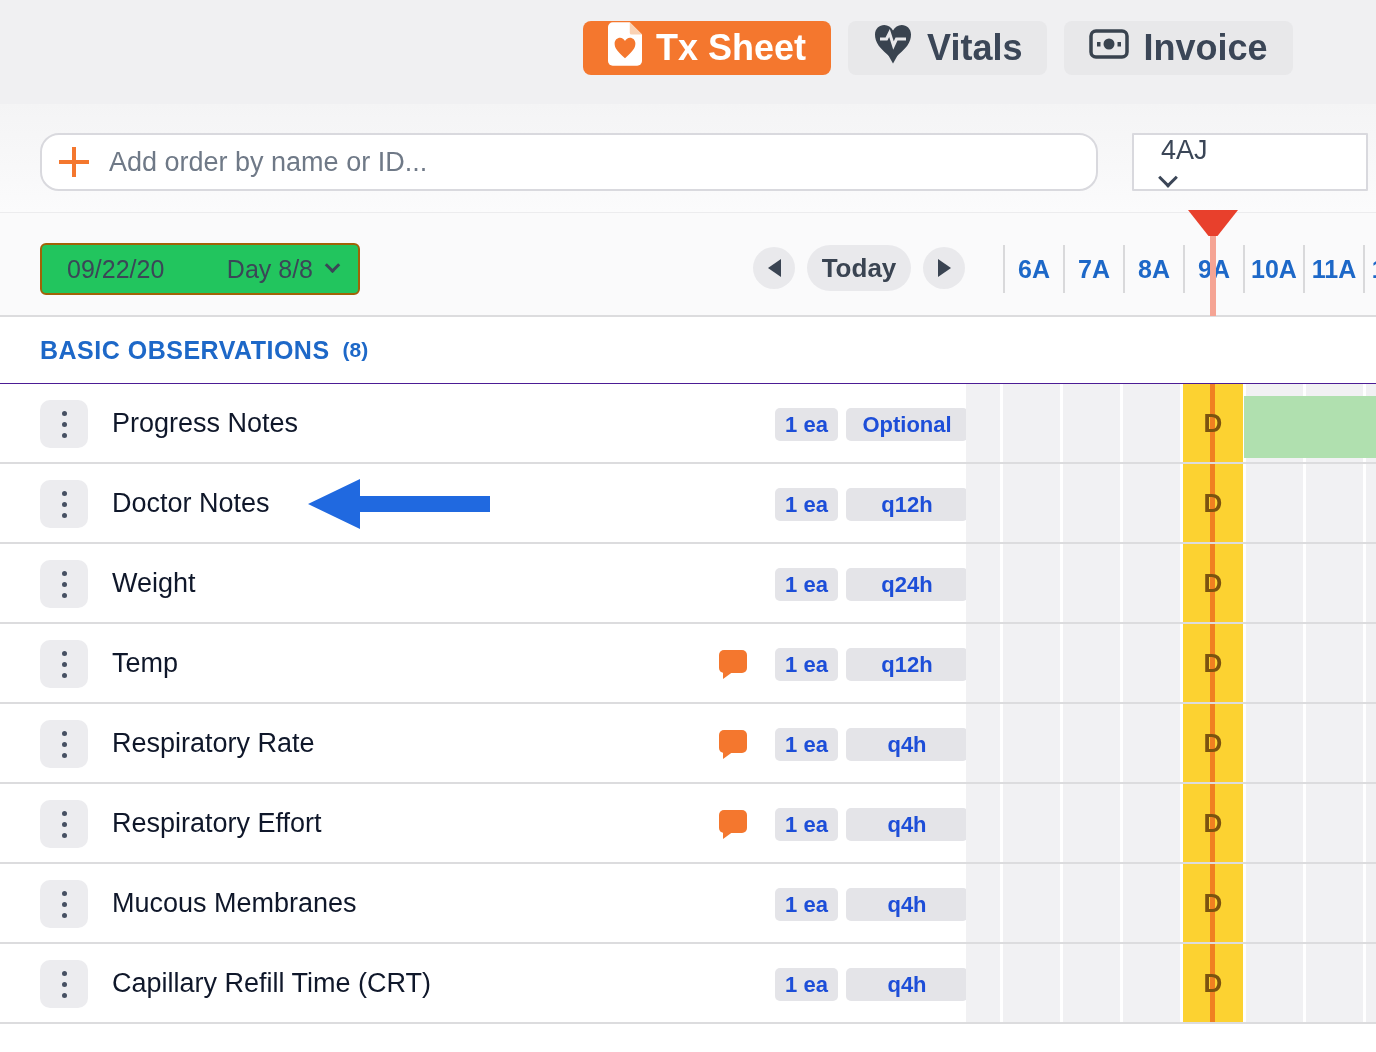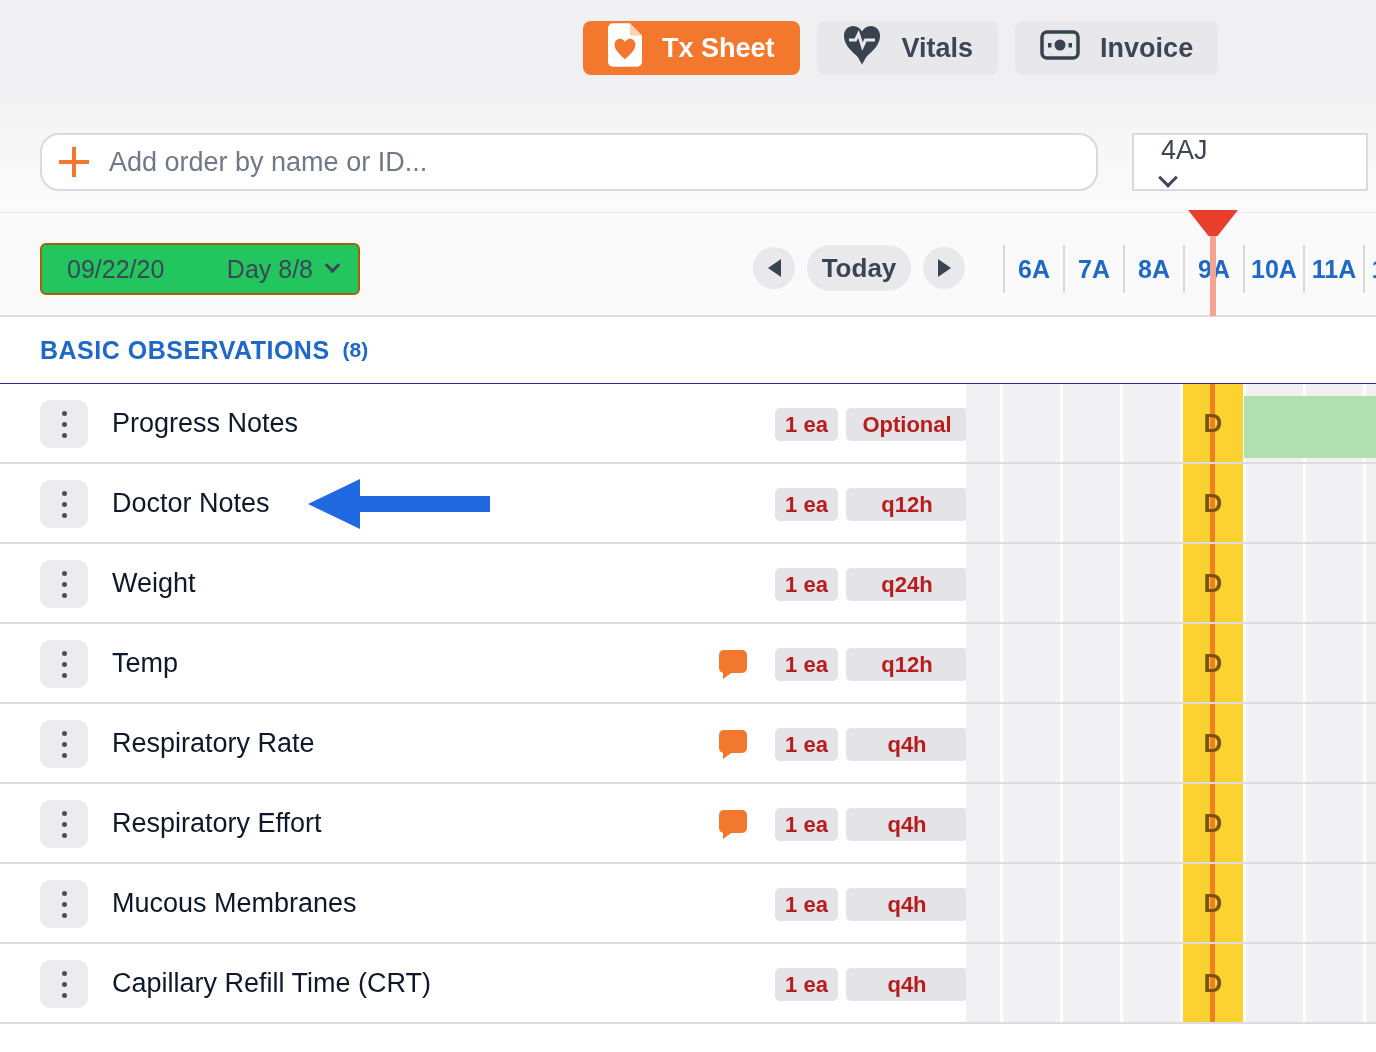--- a/index.html
+++ b/index.html
@@ -4,22 +4,22 @@
 <style>
   * { margin:0; padding:0; box-sizing:border-box; }
   html,body { width:1376px; height:1052px; }
   body {
     position:relative; overflow:hidden; background:#fff;
     font-family:"Liberation Sans", sans-serif; color:var(--dark,#3b4657);
   }
   
   .topbar { position:absolute; left:0; top:0; width:1376px; height:104px; background:#f0f0f2; }
   .topbar-buttons { position:absolute; left:583px; top:21px; display:flex; gap:17px; }
-  .btn { display:flex; align-items:center; gap:20px; height:54px; padding:0 25px;
-         border-radius:8px; font-size:27px; font-weight:600; color:var(--dark,#3b4657);
+  .btn { display:flex; align-items:center; gap:14px; height:54px; padding:0 25px;
+         border-radius:8px; font-size:36px; font-weight:600; color:var(--dark,#3b4657);
          background:var(--button-gray,#e8e8ea); cursor:pointer; }
   .btn.active { background:var(--orange,#f4772e); color:#fff; }
   
   .orderbar { position:absolute; left:0; top:104px; width:1376px; height:109px;
               background:linear-gradient(#f4f4f5,#fbfbfc); border-bottom:1px solid #ececee; }
   .search-box { position:absolute; left:40px; top:29px; width:1058px; height:58px;
                 background:#fff; border:2px solid #d9d9de; border-radius:19px;
                 display:flex; align-items:center; }
   .plus-icon { position:relative; width:30px; height:30px; margin:0 20px 0 17px; flex:none; }
   .plus-icon::before, .plus-icon::after { content:""; position:absolute; background:var(--orange,#f4772e); }
@@ -73,21 +73,21 @@
                border-bottom:2px solid var(--row-border,#dcdcde); }
   .kebab-btn { position:absolute; left:40px; top:16px; width:48px; height:48px; border-radius:10px;
                background:#ececef; display:flex; flex-direction:column; gap:6px;
                align-items:center; justify-content:center; cursor:pointer; }
   .kebab-btn .dot { width:5px; height:5px; border-radius:50%; background:#465062; }
   .row-label { position:absolute; left:112px; top:0; height:100%; display:flex;
                align-items:center; font-size:27px; color:#0f172a; }
   .comment-icon { position:absolute; left:718px; top:25px; width:30px; height:30px; }
   .qty-badge, .freq-badge { position:absolute; top:24px; height:33px; background:var(--badge-bg,#e4e4e8);
                border-radius:5px; display:flex; align-items:center; justify-content:center;
-               font-size:22px; font-weight:600; color:#b91c1c; }
+               font-size:22px; font-weight:600; color:#1d4ed8; }
   .qty-badge { left:775px; width:63px; }
   .freq-badge { left:846px; width:122px; }
   .row-grid { position:absolute; left:966px; top:0; width:410px; height:100%; }
   .gcell { position:absolute; top:0; height:100%; background:var(--grid-gray,#f1f1f3); }
   .g0{left:0;width:34px} .g1{left:37px;width:57px} .g2{left:97px;width:57px} .g3{left:157px;width:57px}
   .g4{left:280px;width:57px} .g5{left:340px;width:57px} .g6{left:400px;width:10px}
   .due-cell { position:absolute; left:217px; top:0; width:60px; height:100%;
               background:var(--yellow,#fcd231); cursor:pointer; }
   .current-line { position:absolute; left:27px; top:0; width:5px; height:100%;
                   background:var(--orange-line,#f08021); }

